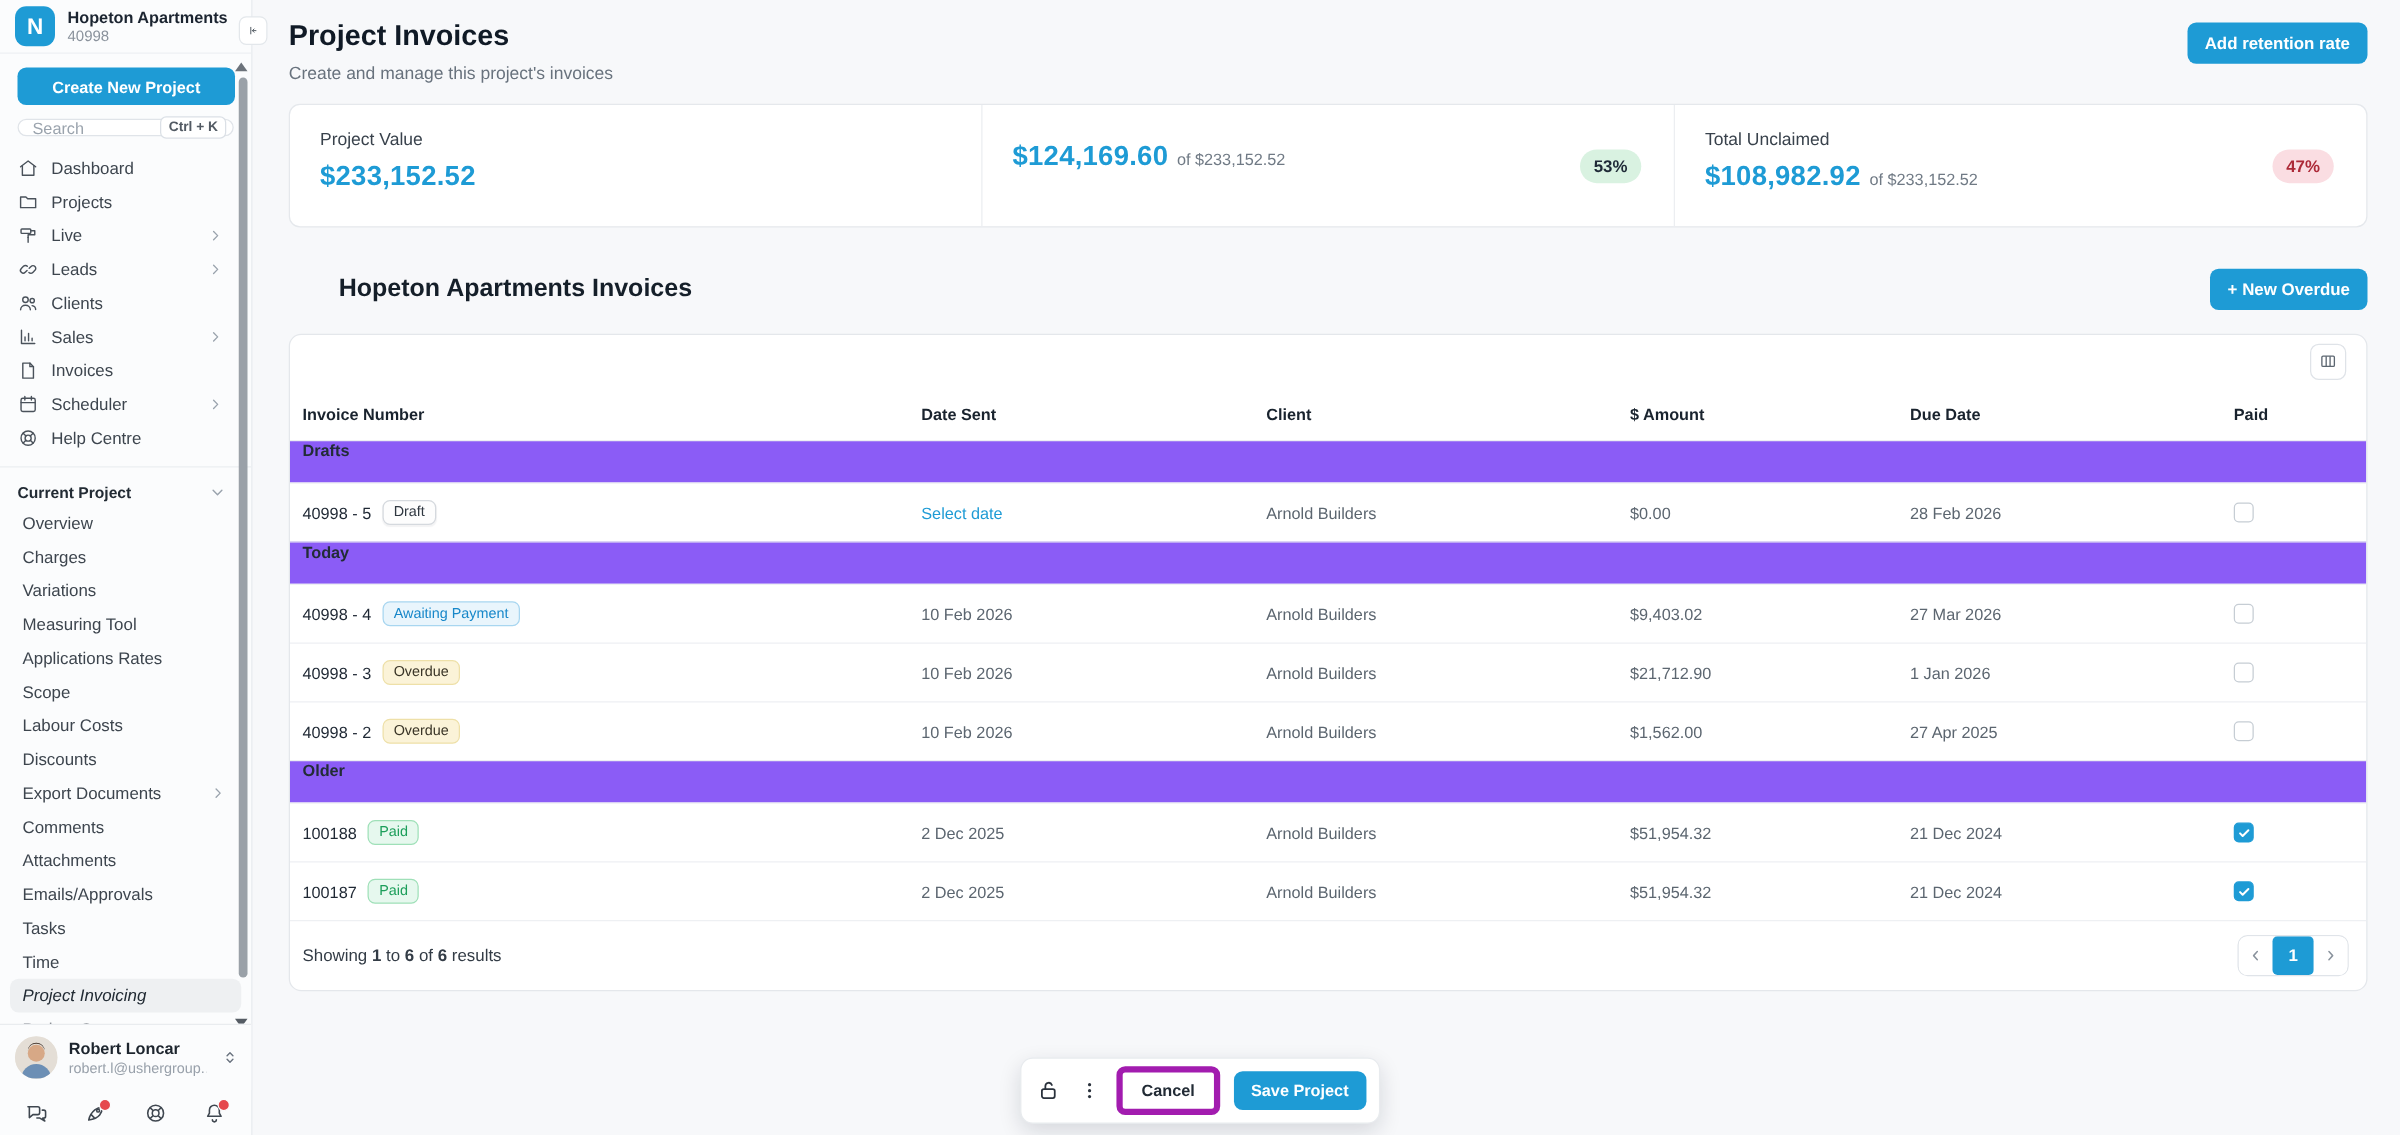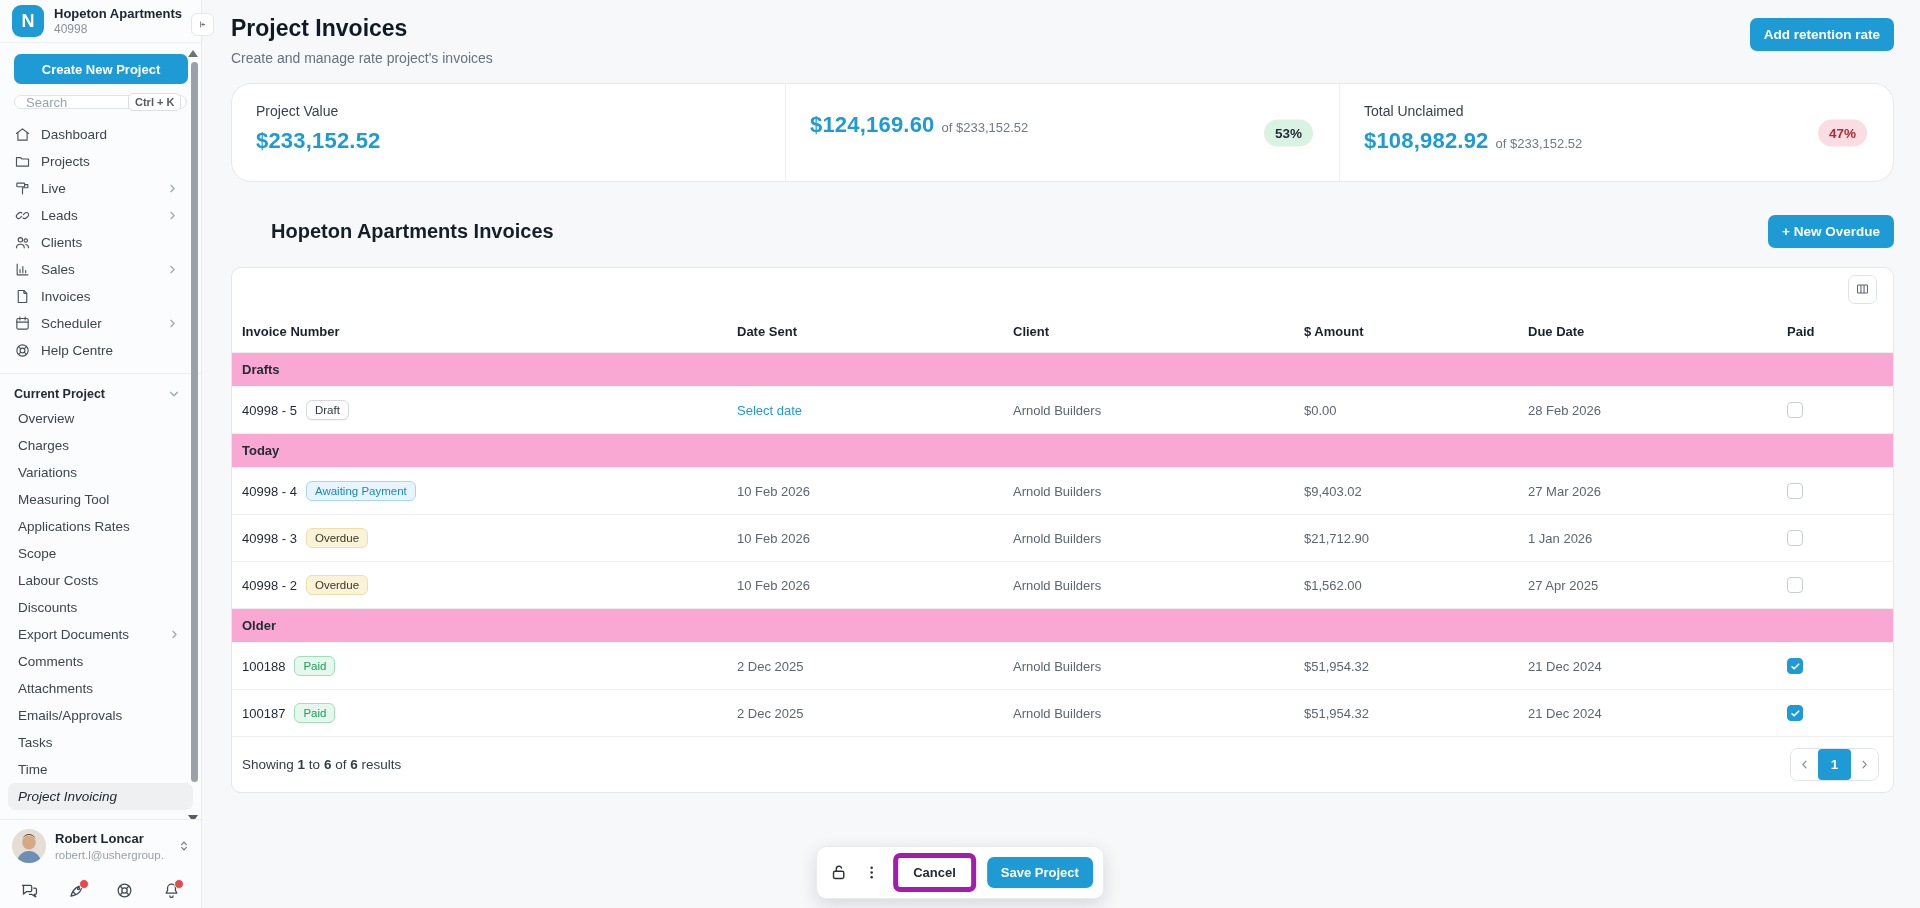--- a/index.html
+++ b/index.html
@@ -45,21 +45,21 @@
   .collapse-btn svg{width:15px;height:15px;}
 
   
   .main{flex:1;padding:14px 26px 0 29px;position:relative;box-sizing:border-box;}
   .main-header{display:flex;align-items:flex-start;}
   .page-title{font-size:23px;font-weight:bold;color:#101a26;line-height:28px;}
   .page-subtitle{font-size:14px;color:#68727d;margin-top:8px;}
   .btn-accent{background:#1e9bd5;color:#fff;border:none;border-radius:7px;height:33px;padding:0 14px;font-size:13.5px;font-weight:bold;font-family:inherit;cursor:pointer;}
   .main-header .btn-accent{margin-left:auto;margin-top:4px;}
 
-  .stats-card{margin-top:17px;background:#fff;border:1px solid #e5e8ec;border-radius:20px;height:99px;display:flex;box-sizing:border-box;}
+  .stats-card{margin-top:17px;background:#fff;border:1px solid #e5e8ec;border-radius:9px;height:99px;display:flex;box-sizing:border-box;}
   .stat{flex:1;padding:19px 24px;position:relative;box-sizing:border-box;}
   .stat + .stat{border-left:1px solid #eceef1;}
   .stat-label{font-size:14px;color:#39424c;}
   .stat-value-row{margin-top:9px;display:flex;align-items:baseline;gap:7px;}
   .stat-value{font-size:22px;font-weight:bold;color:#1e9bd5;letter-spacing:.2px;}
   .stat-of{font-size:13px;color:#707a85;}
   .pct-badge{position:absolute;right:26px;top:50%;transform:translateY(-50%);border-radius:999px;padding:6px 11px;font-size:13.5px;font-weight:bold;}
   .pct-green{background:#d9f2e1;color:#1f2a37;}
   .pct-red{background:#fadde2;color:#ad2a38;}
 
@@ -67,21 +67,21 @@
   .section-title{font-size:20px;font-weight:bold;color:#151f29;margin-left:40px;}
   .section-row .btn-accent{margin-left:auto;}
 
   .table-card{margin-top:19px;background:#fff;border:1px solid #e4e7eb;border-radius:10px;overflow:hidden;}
   .table-toolbar{height:42px;display:flex;align-items:center;justify-content:flex-end;padding:0 16px;}
   .cols-btn{width:29px;height:29px;border:1px solid #dfe3e8;border-radius:7px;background:#fff;display:flex;align-items:center;justify-content:center;color:#5c6670;cursor:pointer;}
   .cols-btn svg{width:16px;height:16px;}
   .tgrid{display:grid;grid-template-columns:495px 276px 291px 224px 259px 1fr;align-items:center;padding-left:10px;}
   .thead{height:42px;font-size:13px;font-weight:bold;color:#19232e;}
   .trow{height:46px;border-top:1px solid #eef0f3;font-size:13px;color:#5c6670;cursor:pointer;}
-  .tgroup{height:33px;border-top:1px solid #edeff2;background:#f9a8d4;display:flex;align-items:center;padding-left:10px;font-size:13px;font-weight:bold;color:#222c36;}
+  .tgroup{height:33px;border-top:1px solid #edeff2;background:#8b5cf6;display:flex;padding-left:10px;font-size:13px;font-weight:bold;color:#222c36;}
   .cell-number{display:flex;align-items:center;gap:9px;color:#1f2834;font-weight:500;}
   .badge{font-size:11.5px;font-weight:500;border-radius:6px;padding:3px 8px;border:1px solid transparent;white-space:nowrap;}
   .b-draft{background:#fdfdfd;border-color:#d5d9de;color:#2f3740;box-shadow:0 1px 1px rgba(16,24,40,.05);}
   .b-awaiting{background:#e9f5fc;border-color:#a8d6f0;color:#1787c9;}
   .b-overdue{background:#fbf3d8;border-color:#eee0a8;color:#3a3527;}
   .b-paid{background:#e6f8ee;border-color:#9fe0b8;color:#1c9e5a;}
   .link{color:#1e9bd5;cursor:pointer;}
   .checkbox{width:16px;height:16px;border:1.5px solid #c6cdd4;border-radius:4px;background:#fff;box-sizing:border-box;cursor:pointer;display:flex;align-items:center;justify-content:center;}
   .checkbox.checked{background:#1e9bd5;border-color:#1e9bd5;color:#fff;}
   .checkbox svg{width:11px;height:11px;}
@@ -393,21 +393,21 @@
         <path d="M7 5v14"></path>
         <path d="M18 12h-7"></path>
         <path d="M14 8.5L10.5 12l3.5 3.5"></path>
       </svg>
   </button>
 
   <main class="main">
     <div class="main-header">
       <div>
         <div class="page-title">Project Invoices</div>
-        <div class="page-subtitle">Create and manage rate project's invoices</div>
+        <div class="page-subtitle">Create and manage this project's invoices</div>
       </div>
       <button class="btn-accent">Add retention rate</button>
     </div>
 
     <div class="stats-card">
       <div class="stat">
         <div class="stat-label">Project Value</div>
         <div class="stat-value-row">
             <span class="stat-value">$233,152.52</span>
           </div>

